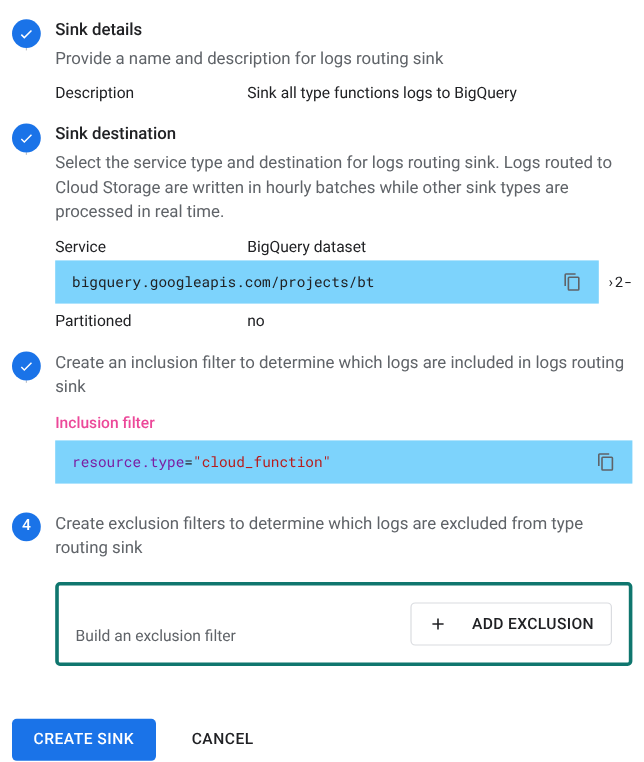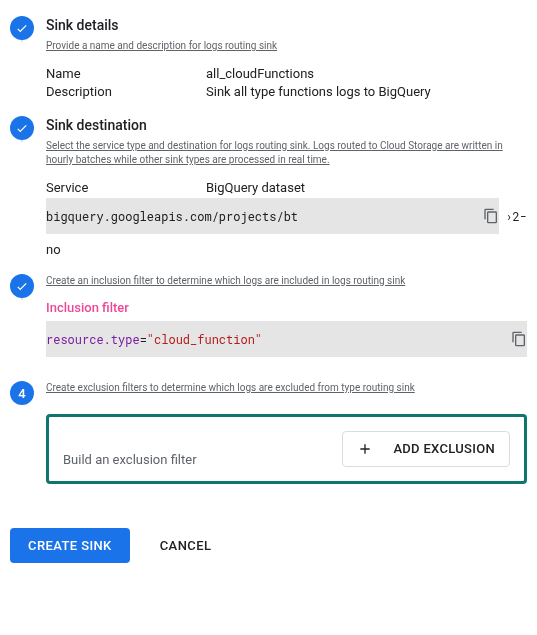--- a/index.html
+++ b/index.html
@@ -52,33 +52,32 @@
   .step-title {
     font-size: 14px;
     font-weight: 500;
     color: #202124;
     margin-top: 1px;
     margin-bottom: 6px;
   }
   .step-title .optional { color: #80868b; font-weight: 400; }
   .step-help {
     color: #5f6368;
-    font-size: 10px;
+    font-size: 14px;
     line-height: 1.45;
     margin-bottom: 12px;
-    text-decoration: underline;
   }
   .kv-row { display: flex; margin-bottom: 3px; font-size: 13px; }
   .kv-label { width: 160px; color: #202124; }
   .kv-value { flex: 1; color: #202124; }
   .code-block {
-    background: #e5e5e5;
+    background: #7dd3fc;
     font-family: "Roboto Mono", Menlo, Consolas, monospace;
     font-size: 12px;
-    padding: 10px 0;
+    padding: 10px 14px;
     display: flex;
     align-items: center;
     justify-content: space-between;
     margin-top: 2px;
     margin-bottom: 10px;
   }
   .code-text {
     white-space: nowrap;
     overflow: hidden;
     flex: 1;
@@ -156,24 +155,20 @@
       <svg viewBox="0 0 24 24">
           <path d="M9 16.2l-3.5-3.5L4 14.2 9 19.2 20 8.2l-1.5-1.5z"></path>
         </svg>
     </div>
     <div class="step-connector"></div>
   </div>
   <div class="step-body">
     <div class="step-title">Sink details</div>
     <div class="step-help">Provide a name and description for logs routing sink</div>
     <div class="kv-row">
-      <div class="kv-label">Name</div>
-      <div class="kv-value">all_cloudFunctions</div>
-    </div>
-    <div class="kv-row">
       <div class="kv-label">Description</div>
       <div class="kv-value">Sink all type functions logs to BigQuery</div>
     </div>
   </div>
 </div>
 
 <div class="step">
   <div class="step-indicator">
     <div class="step-circle">
       <svg viewBox="0 0 24 24">
@@ -194,20 +189,21 @@
         <div class="code-block" style="margin:0; flex:1;">
           <span class="code-text">bigquery.googleapis.com/projects/bt</span>
           <svg class="copy-icon" viewBox="0 0 24 24">
               <path d="M16 1H4a2 2 0 0 0-2 2v14h2V3h12V1zm3 4H8a2 2 0 0 0-2 2v14a2 2 0 0 0 2 2h11a2 2 0 0 0 2-2V7a2 2 0 0 0-2-2zm0 16H8V7h11v14z"></path>
             </svg>
         </div>
         <span class="code-tail">›2-</span>
       </div>
     </div>
     <div class="kv-row" style="margin-top:8px;">
+      <div class="kv-label">Partitioned</div>
       <div class="kv-value">no</div>
     </div>
   </div>
 </div>
 
 <div class="step">
   <div class="step-indicator">
     <div class="step-circle">
       <svg viewBox="0 0 24 24">
           <path d="M9 16.2l-3.5-3.5L4 14.2 9 19.2 20 8.2l-1.5-1.5z"></path>

